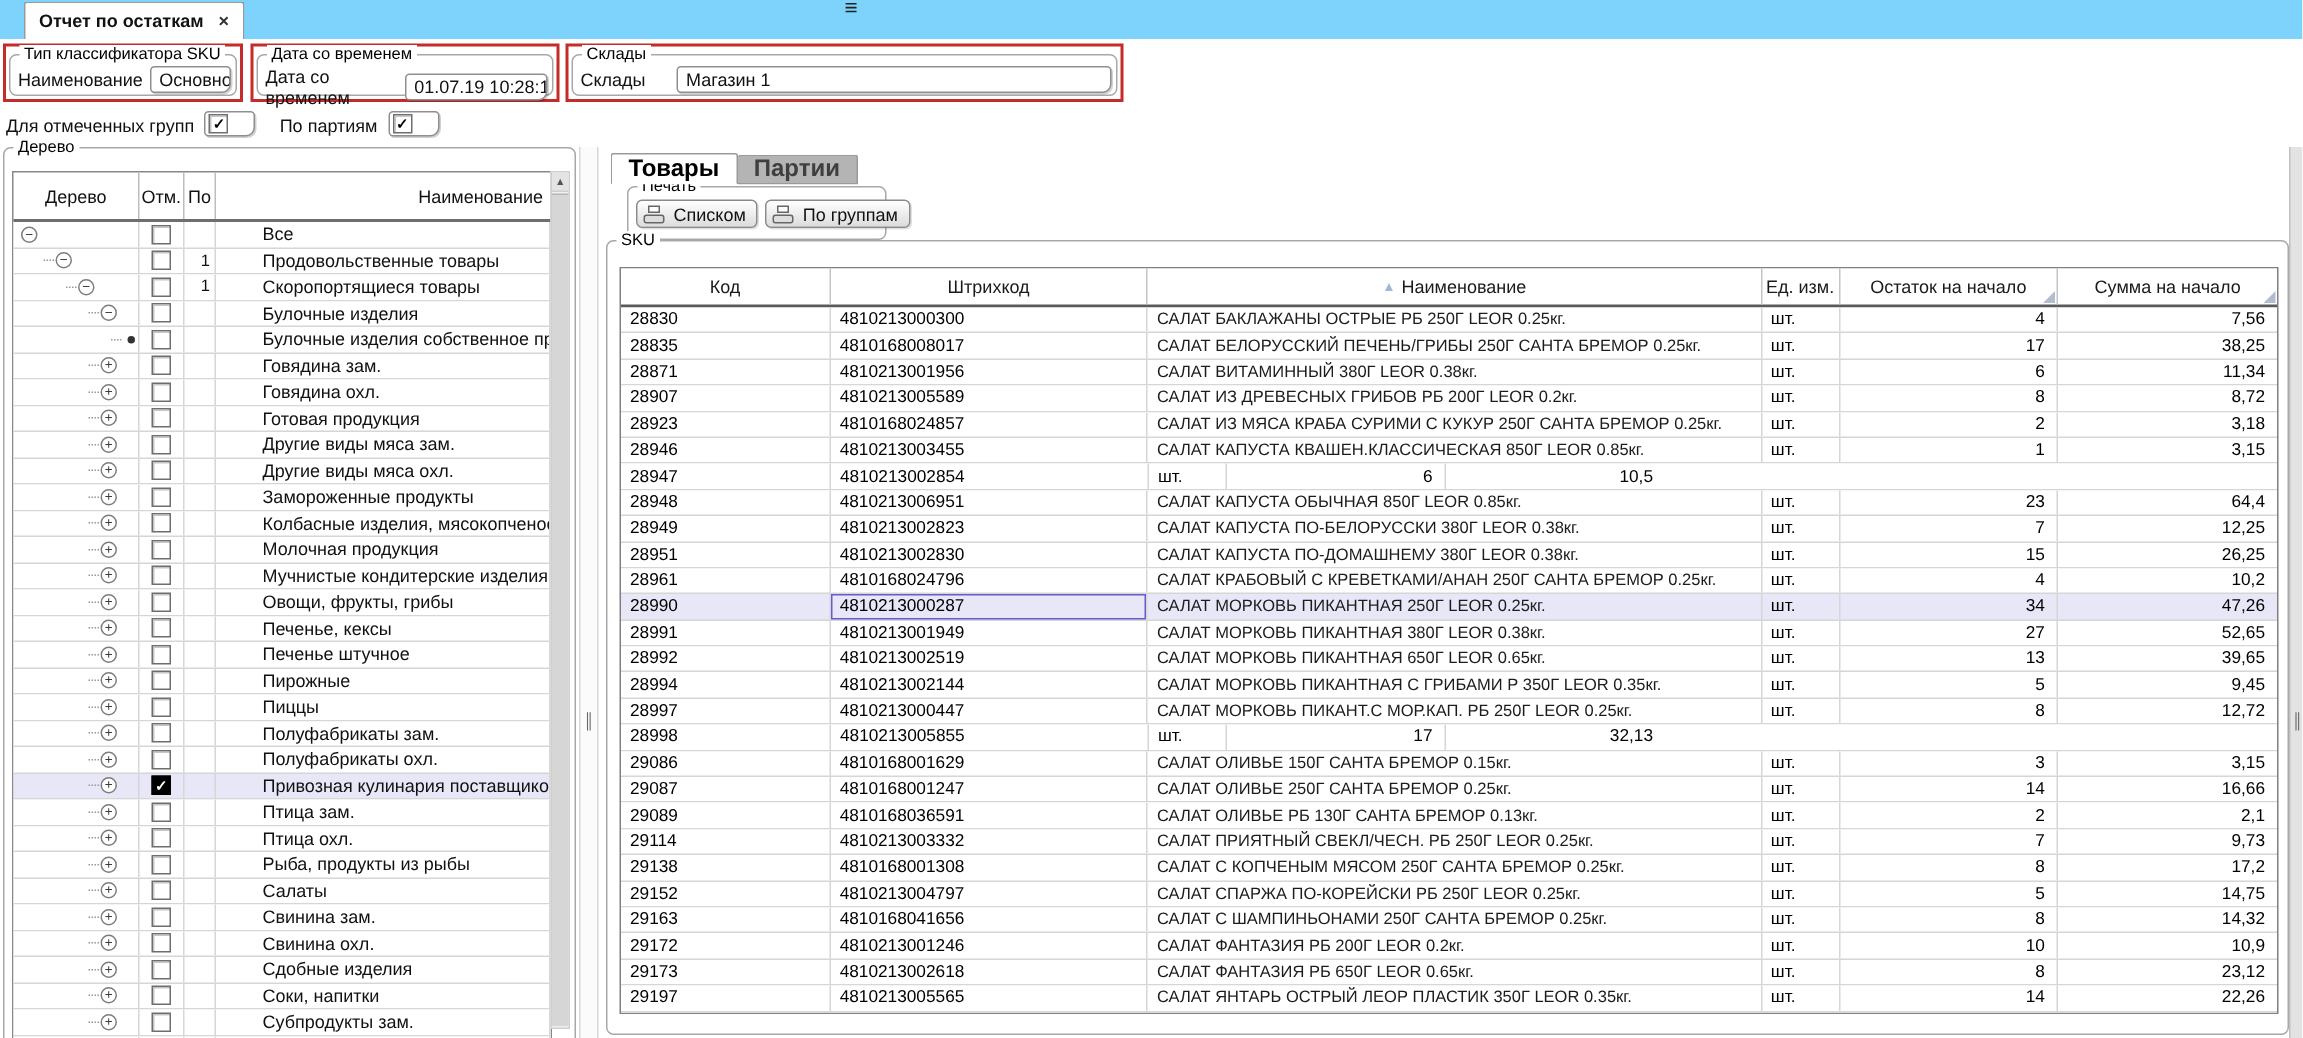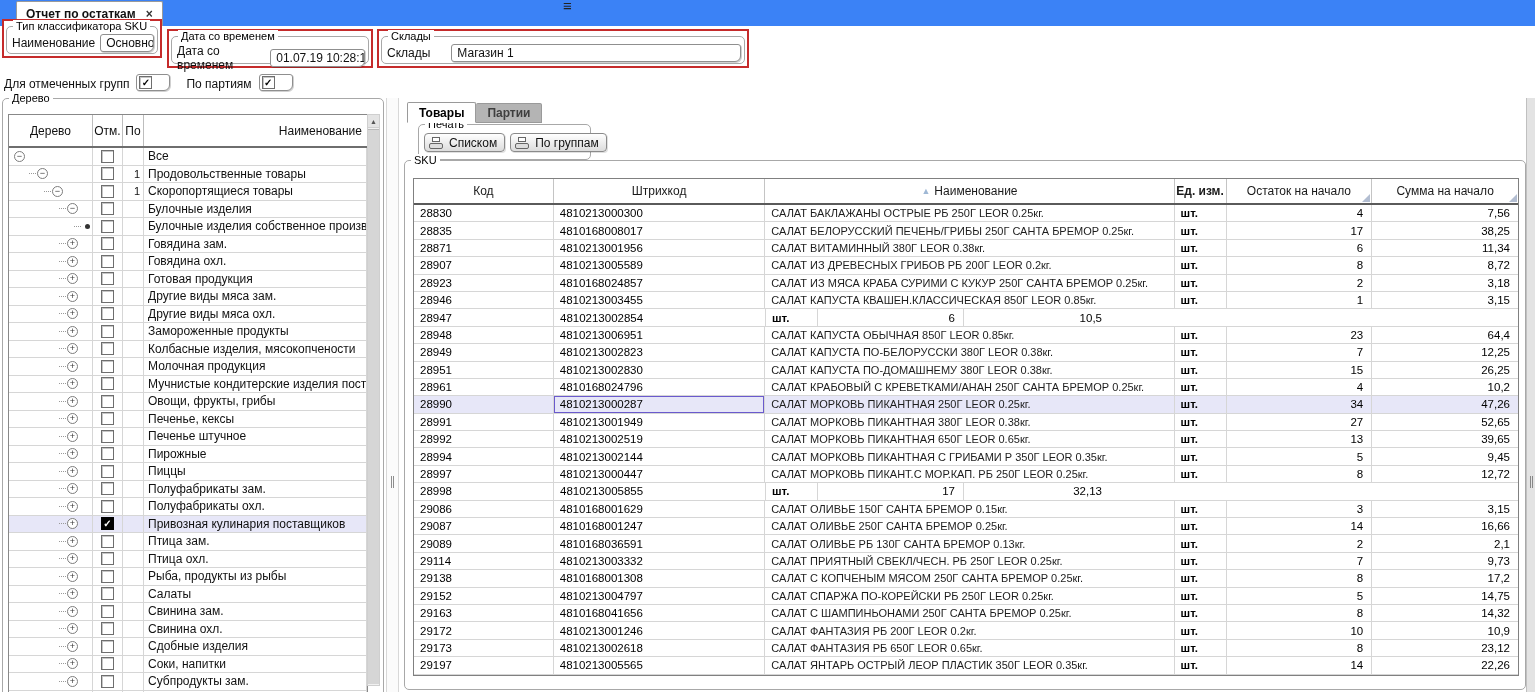--- a/index.html
+++ b/index.html
@@ -2,31 +2,31 @@
 <html><head>
 <meta charset="utf-8">
 <style>
   * { box-sizing: border-box; }
   html,body { margin:0; padding:0; }
   body {
     width:1535px; height:692px; position:relative; overflow:hidden;
     background:#fff; font-family:"Liberation Sans", sans-serif; color:#111;
   }
   
-  .tabbar { position:absolute; left:0; top:0; width:1535px; height:26px; background:#3b82f6; }
+  .tabbar { position:absolute; left:0; top:0; width:1535px; height:26px; background:#7dd3fc; }
   .doc-tab {
     position:absolute; left:16px; top:1px; height:25px; background:#fff;
     border:1px solid #9a9a9a; border-bottom:none; border-radius:2px 2px 0 0;
     display:flex; align-items:center; gap:10px; padding:0 9px; font-size:12px; font-weight:bold;
   }
   .doc-tab .close { font-size:12px; color:#333; font-weight:bold; }
   .top-grip { position:absolute; left:563px; top:-3px; font-size:15px; color:#222; }
   
   .redbox { position:absolute; border:2px solid #c52b2b; background:#fff; }
-  .rb1 { left:2px;   top:19px; width:160px; height:39px; }
+  .rb1 { left:2px;   top:29px; width:160px; height:39px; }
   .rb2 { left:167px; top:29px; width:206px; height:39px; }
   .rb3 { left:377px; top:29px; width:372px; height:39px; }
   .fs { position:absolute; border:1px solid #a8a8a8; border-radius:5px; background:#fff; }
   .fs > .legend { position:absolute; top:-7px; left:6px; background:#fff; padding:0 3px; font-size:11px; white-space:nowrap; color:#000; }
   .redbox .fs { left:2px; right:2px; top:5px; bottom:2px; }
   .fs-row { position:absolute; left:5px; right:3px; top:7px; display:flex; align-items:center; gap:5px; font-size:12px; }
   .ival {
     height:18px; border:1px solid #8f8f8f; border-radius:3px 3px 6px 3px; background:#fff;
     display:flex; align-items:center; padding:0 5px; font-size:12px; box-shadow:1px 1px 0 rgba(0,0,0,.18);
     white-space:nowrap; overflow:hidden;
@@ -51,39 +51,39 @@
   .thead { display:flex; height:33px; border-bottom:2px solid #6e6e6e; }
   .th { display:flex; align-items:center; justify-content:center; font-size:12px; border-right:1px solid #bdbdbd; }
   .th:last-child { border-right:none; }
   .c-tree { width:84px; } .c-otm { width:30px; } .c-po { width:21px; } .c-name { flex:1; min-width:0; }
   .th.c-name { justify-content:flex-end; padding-right:5px; }
   .trow { display:flex; height:17.5px; border-bottom:1px solid #d6d6d6; background:#fff; }
   .trow.sel { background:#e7e7f8; }
   .tc { display:flex; align-items:center; border-right:1px solid #d6d6d6; overflow:hidden; font-size:12px; white-space:nowrap; }
   .tc.c-otm { justify-content:center; }
   .tc.c-po { justify-content:flex-end; padding-right:3px; font-size:11px; }
-  .tc.c-name { padding-left:4px; }
+  .tc.c-name { padding-left:4px;margin-left:27px; }
   .tico {
     width:11px; height:11px; min-width:11px; border:1px solid #7d7d7d; border-radius:50%;
     display:flex; align-items:center; justify-content:center; font-size:9px; line-height:9px;
     color:#3a3a3a; background:#fff;
   }
   .tdot { width:5px; height:5px; min-width:5px; border-radius:50%; background:#333; margin-left:3px; }
   .tconn { width:7px; min-width:7px; border-top:1px dotted #999; margin-right:1px; }
   .tsb { position:absolute; right:3px; top:15px; width:13px; height:572px; background:#f1f1f1; border:1px solid #cfcfcf; }
   .tsb-btn { height:13px; display:flex; align-items:center; justify-content:center; font-size:7px; color:#555; background:#e4e4e4; border-bottom:1px solid #cfcfcf; }
   .tsb-thumb { position:absolute; left:0; right:0; top:14px; bottom:1px; background:#d6d6d6; border-top:1px solid #b8b8b8; }
   
   .split { position:absolute; left:386px; top:98px; width:13px; height:594px; background:#fbfbfb; border-left:1px solid #d8d8d8; border-right:1px solid #d8d8d8; }
   .split .grip, .rstrip .grip { position:absolute; top:378px; left:2px; font-size:10px; color:#666; }
   .rstrip { position:absolute; right:0; top:98px; width:9px; height:594px; background:#e3e3e3; border-left:1px solid #c0c0c0; }
   .rstrip .grip { left:1px; }
   
   .rtabs { position:absolute; left:407px; top:102px; display:flex; align-items:flex-end; }
-  .rtab { padding:0 11px; display:flex; align-items:center; font-size:12px; font-weight:bold; border:1px solid #9a9a9a; border-radius:2px 2px 0 0; }
+  .rtab { padding:0 11px; display:flex; align-items:center; font-size:16px; font-weight:bold; border:1px solid #9a9a9a; border-radius:2px 2px 0 0; }
   .rtab.active { height:21px; background:#fff; color:#000; position:relative; z-index:2; border-bottom-color:#fff; }
   .rtab.inactive { height:20px; background:#b4b4b4; color:#3f3f3f; border-left:none; }
   
   .print-fs { left:418px; top:124px; width:173px; height:36px; }
   .print-fs .fs-row { top:8px; gap:5px; }
   .btn {
     display:flex; align-items:center; gap:4px; height:19px; padding:0 7px 0 4px;
     border:1px solid #8a8a8a; border-radius:4px; background:linear-gradient(#ffffff,#dcdcdc);
     font-size:12px; box-shadow:1px 1px 0 rgba(0,0,0,.12); white-space:nowrap;
   }
@@ -95,21 +95,21 @@
   .stable { position:absolute; left:8px; top:17px; width:1106px; border:1px solid #808080; background:#fff; }
   .shead { display:flex; height:26px; border-bottom:2px solid #5a5a5a; background:#fff; }
   .sh { display:flex; align-items:center; justify-content:center; font-size:12px; color:#1a1a1a; border-right:1px solid #c4c4c4; position:relative; white-space:nowrap; }
   .sh:last-child { border-right:none; }
   .sh.rz::after { content:""; position:absolute; right:1px; bottom:1px; width:0; height:0; border-left:8px solid transparent; border-bottom:8px solid #b2bdd1; }
   .sort-ic { color:#9fb8d5; font-size:9px; margin-right:4px; }
   .srow { display:flex; height:17.4px; border-bottom:1px solid #d6d6d6; background:#fff; }
   .srow.sel { background:#e7e7f8; }
   .sc { display:flex; align-items:center; border-right:1px solid #d6d6d6; font-size:11.5px; color:#000; white-space:nowrap; overflow:hidden; padding:0 6px; }
   .sc:last-child { border-right:none; }
-  .w-code { width:140px;text-align:center; } .w-bar { width:212px; } .w-nm { width:410px; } .w-unit { width:52px;font-weight:bold; } .w-qty { width:146px; } .w-sum { width:146px; }
+  .w-code { width:140px;text-align:center; } .w-bar { width:212px; } .w-nm { width:410px; } .w-unit { width:52px; } .w-qty { width:146px; } .w-sum { width:146px; }
   .sc.w-nm { font-size:11px; color:#1c1c1c; }
   .sc.w-qty, .sc.w-sum { justify-content:flex-end; padding-right:8px; }
   .focuscell { box-shadow:inset 0 0 0 1px #6a5acd; }
 </style>
 </head>
 <body>
 
 <div class="tabbar">
   <div class="doc-tab">
     <span>Отчет по остаткам</span>

